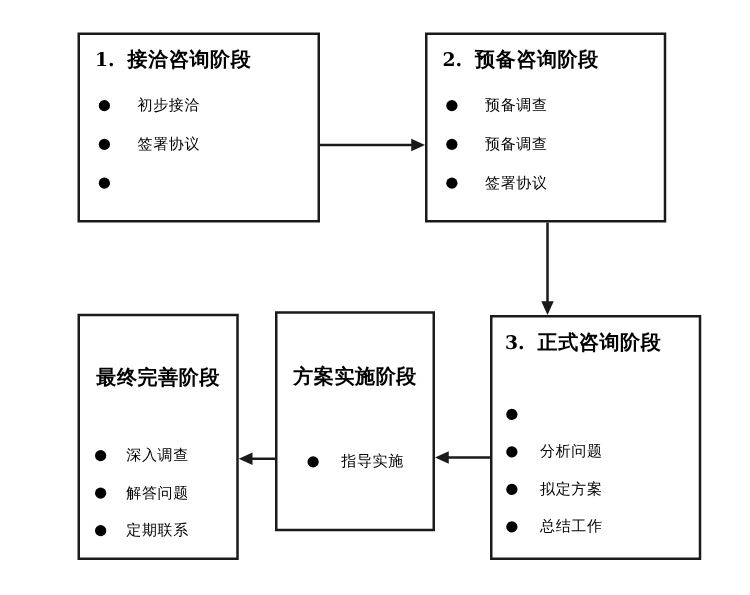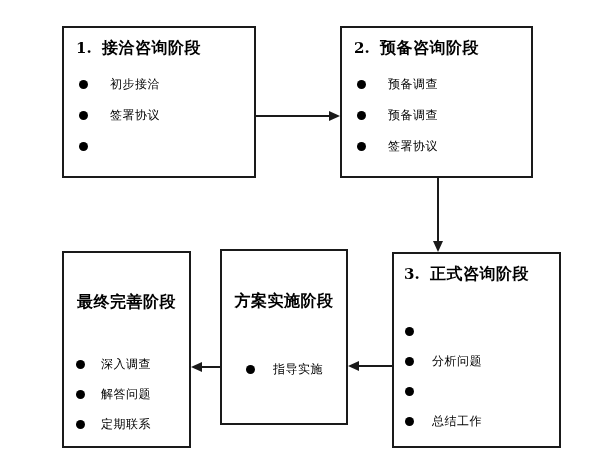--- a/index.html
+++ b/index.html
@@ -197,20 +197,21 @@
     <ul class="bullet-list">
       <li class="bullet-item">
         <span class="bullet-dot"></span>
       </li>
       <li class="bullet-item">
         <span class="bullet-dot"></span>
         <span class="bullet-label">分析问题</span>
       </li>
       <li class="bullet-item">
         <span class="bullet-dot"></span>
+        <span class="bullet-label">拟定方案</span>
       </li>
       <li class="bullet-item">
         <span class="bullet-dot"></span>
         <span class="bullet-label">总结工作</span>
       </li>
     </ul>
   </div>
 
   <div class="node-box" id="box-implement">
     <div class="node-header">

